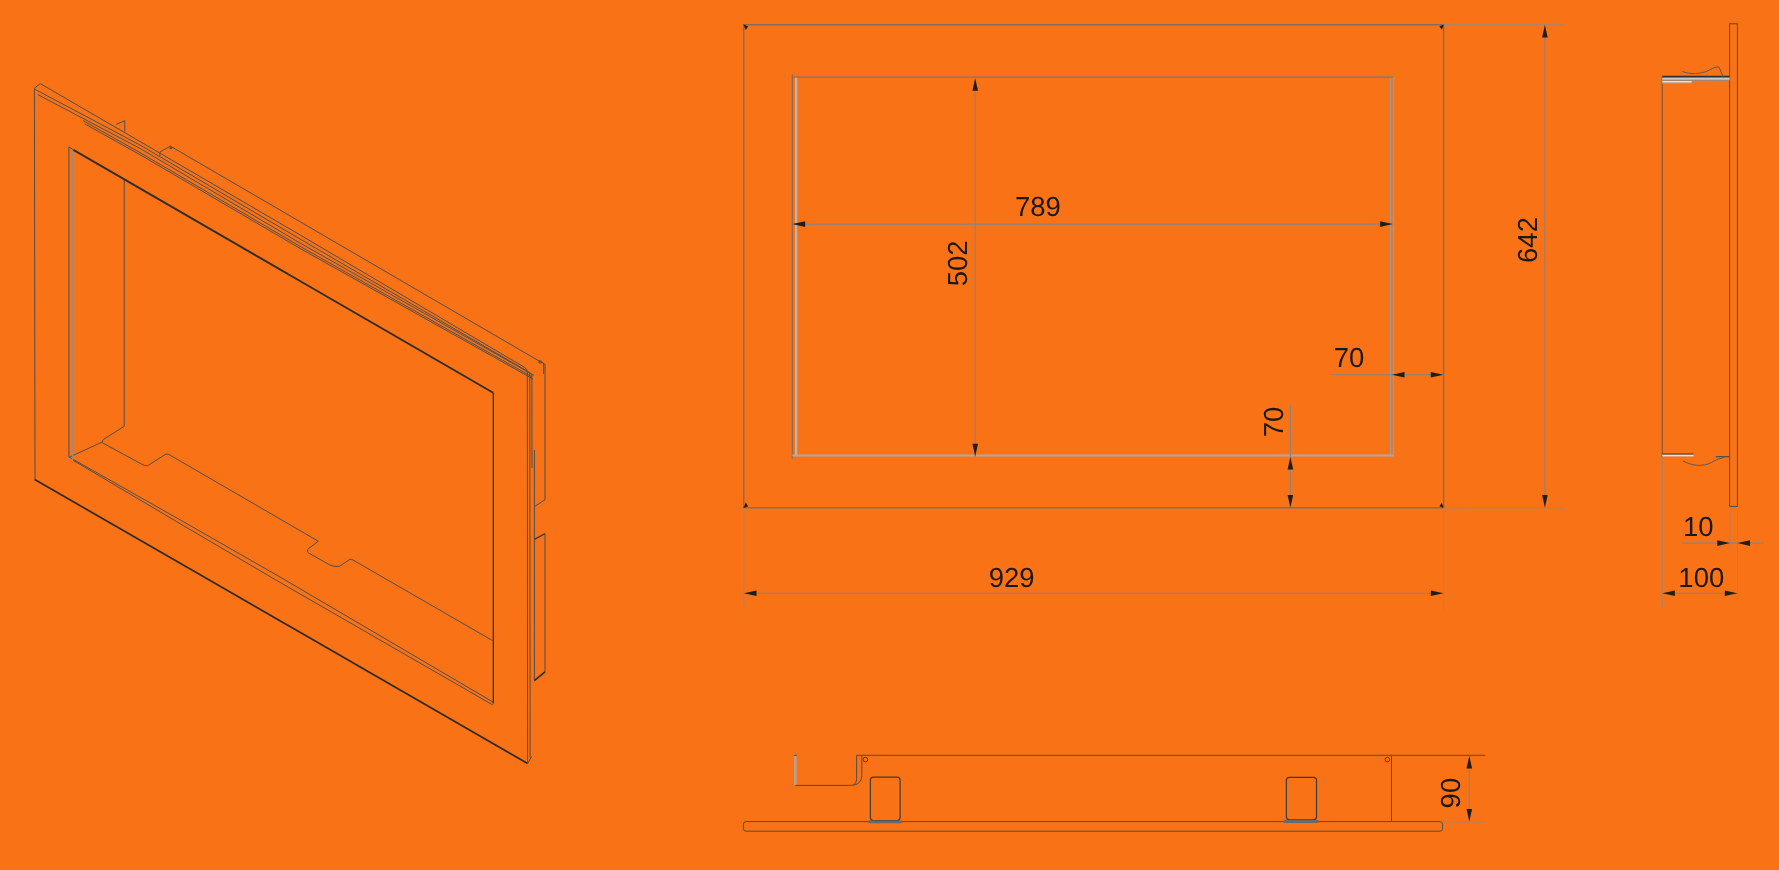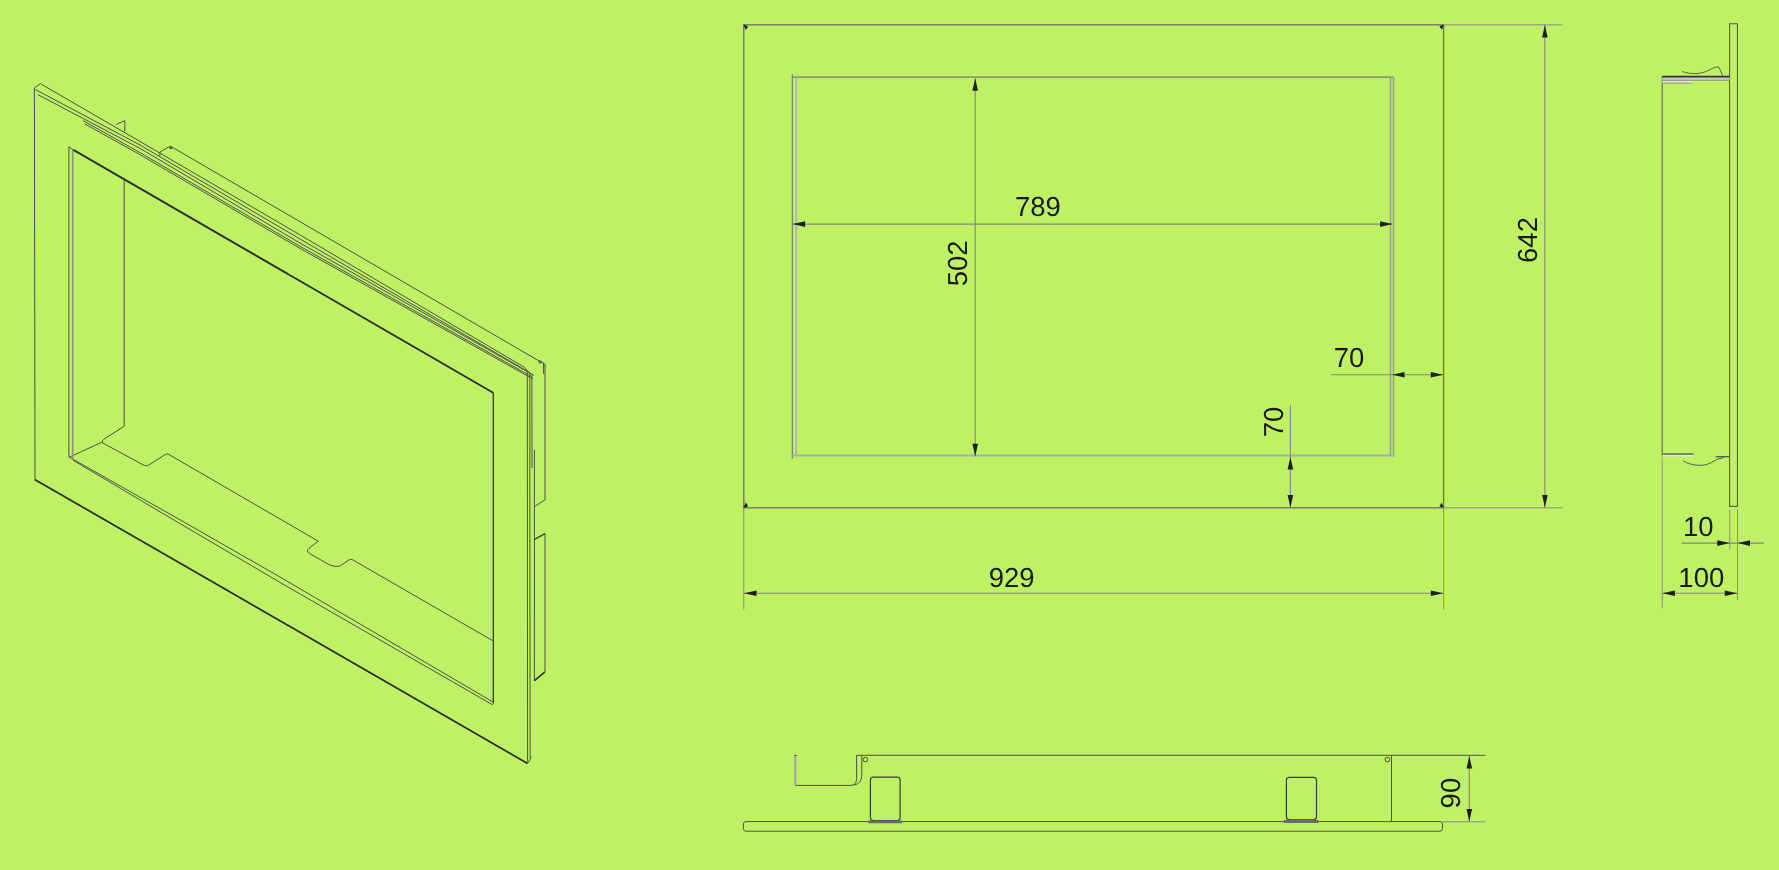--- a/index.html
+++ b/index.html
@@ -1,16 +1,16 @@
 <!DOCTYPE html>
 <html><head>
 <meta charset="utf-8">
 <style>
   html,body{margin:0;padding:0;background:#ffffff;}
-  .canvas{position:relative;width:1779px;height:870px;background:#bef264;overflow:hidden;opacity:0.999;transform:translateZ(0);}
+  .canvas{position:relative;width:1779px;height:870px;background:#f97316;overflow:hidden;opacity:0.999;transform:translateZ(0);}
   text{font-family:"Liberation Sans",sans-serif;fill:#1a1a1a;-webkit-font-smoothing:antialiased;text-rendering:geometricPrecision;}
 </style>
 </head>
 <body>
 <div class="canvas">
 <svg width="1779" height="870" viewBox="0 0 1779 870" fill="none">
 <g opacity="0.999">
 
 <g stroke="#6f6f6f" stroke-width="1.3">
   <rect x="743.8" y="24.8" width="699.8" height="483.0"></rect>

